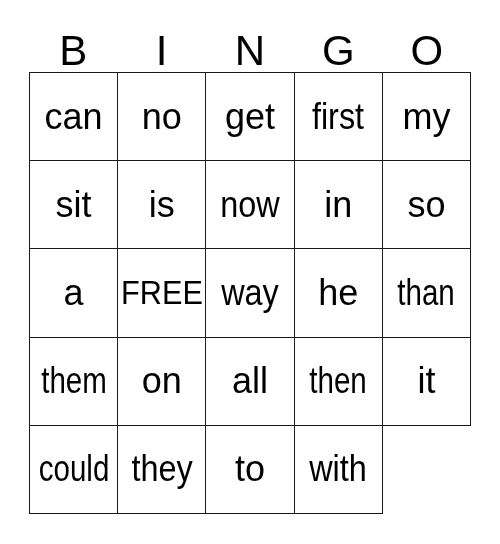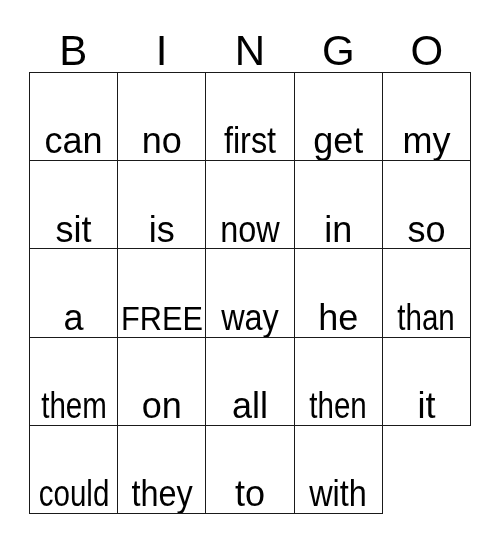--- a/index.html
+++ b/index.html
@@ -60,21 +60,21 @@
     display: grid;
     grid-template-columns: repeat(5, 1fr);
     grid-template-rows: repeat(5, 1fr);
   }
   .cell {
     box-sizing: border-box;
     border-right: 1.5px solid #1a1a1a;
     border-bottom: 1.5px solid #1a1a1a;
     background: #ffffff;
     display: flex;
-    align-items: flex-end;
+    align-items: center;
     justify-content: center;
     overflow: hidden;
     padding: 0 1px;
   }
   .cell-word {
     font-size: 36px;
     font-weight: 400;
     line-height: 1.05;
     color: #000000;
     white-space: nowrap;
@@ -120,25 +120,25 @@
   </div>
 
   <div class="grid">
 
     <div class="cell">
       <span class="cell-word">can</span>
     </div>
     <div class="cell">
       <span class="cell-word">no</span>
     </div>
+    <div class="cell">
+      <span class="cell-word">get</span>
+    </div>
     <div class="cell fit-tight">
       <span class="cell-word">first</span>
-    </div>
-    <div class="cell">
-      <span class="cell-word">get</span>
     </div>
     <div class="cell">
       <span class="cell-word">my</span>
     </div>
 
     <div class="cell">
       <span class="cell-word">sit</span>
     </div>
     <div class="cell">
       <span class="cell-word">is</span>

